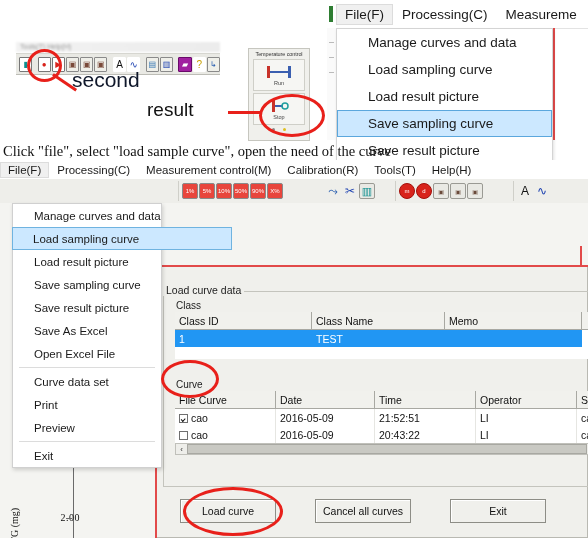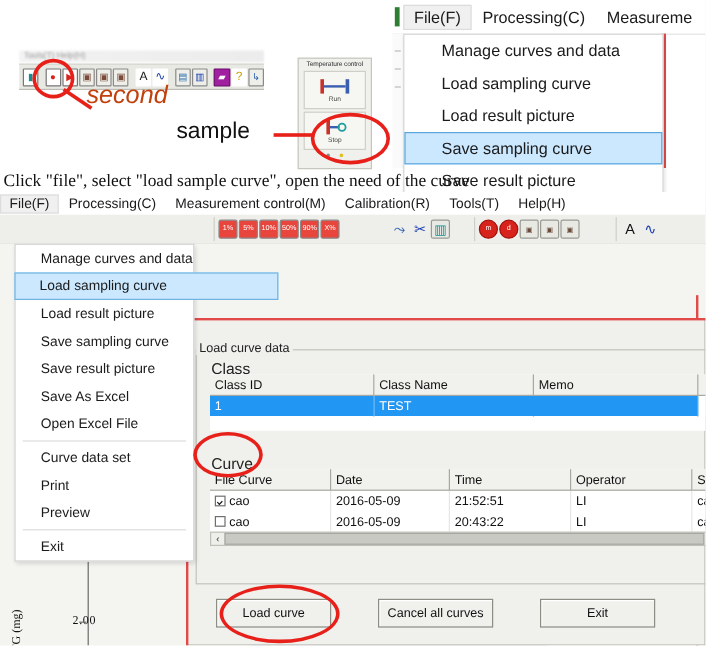--- a/index.html
+++ b/index.html
@@ -104,21 +104,21 @@
        border:1px solid #b9b9b2;box-sizing:border-box;z-index:20;}
   #dlg-title{height:22px;display:flex;align-items:center;padding-left:6px;gap:5px;}
   #dlg-title .t{font-size:11.5px;color:#1a1a1a;font-weight:bold;}
   #dlg-left-red{position:absolute;left:-1px;top:-1px;width:2px;height:275px;background:#e24a4a;}
   #dlg-top-red{position:absolute;left:-1px;top:-1px;width:435px;height:2px;background:#e24a4a;}
 
   .gbox{position:absolute;left:7px;top:25px;width:470px;height:196px;
         border:1px solid #c4c4bd;box-sizing:border-box;}
   .gbox-legend{position:absolute;left:7px;top:18px;background:#f0f0ec;padding:0 3px;
                font-size:10.5px;color:#222;}
-  .sublabel{position:absolute;font-size:13px;color:#222;}
+  .sublabel{position:absolute;font-size:10px;color:#222;}
 
   table.grid{position:absolute;border-collapse:collapse;background:#ffffff;
              font-size:10.5px;color:#111;table-layout:fixed;}
   table.grid th{background:#f1f1ed;border:1px solid #a8a8a2;border-top:none;border-left:none;
                 font-weight:normal;text-align:left;padding:1px 4px;height:15px;color:#111;}
   table.grid td{border-right:1px solid #e6e6e2;padding:1px 4px;height:15px;
                 white-space:nowrap;overflow:hidden;}
   table.grid tr.sel td{background:#2196f3;color:#ffffff;border-right-color:#2196f3;}
   .hscroll{position:absolute;height:12px;background:#eeeeea;border:1px solid #c0c0ba;
            box-sizing:border-box;display:flex;align-items:center;}
@@ -173,22 +173,22 @@
     <span class="tbi" style="background:#fff;color:#111;border-color:#fff;font-size:10px;">A</span>
     <span class="tbi" style="background:#fff;color:#1a3fb0;border-color:#fff;font-size:10px;">∿</span>
     <span class="tbsep"></span>
     <span class="tbi" style="background:#efefe9;color:#2a6fb0;border-color:#8a8a8a;">▤</span>
     <span class="tbi" style="background:#efefe9;color:#1a3fb0;border-color:#8a8a8a;">▥</span>
     <span class="tbsep"></span>
     <span class="tbi" style="background:#a020a0;color:#fff;border-color:#6a0a6a;">▰</span>
     <span class="tbi" style="background:#fff;color:#c8a000;border-color:#fff;font-size:10px;">?</span>
     <span class="tbi" style="background:#efefe9;color:#2a5fb0;border-color:#8a8a8a;">↳</span>
   </div>
-  <div class="lbl-second" style="position:absolute;left:60px;top:26px;font-size:21px;color:#c2410c;font-style:italic;">second</div>
-  <div id="lbl-first">sample</div>
+  <div class="lbl-second" style="position:absolute;left:60px;top:26px;font-size:21px;color:#0f172a;">second</div>
+  <div id="lbl-first">result</div>
 </div>
 
 <div class="abs" id="frag-temp">
   <div class="tc-title">Temperature control</div>
   <div class="tc-btn">
     <svg width="26" height="14" viewBox="0 0 26 14">
       <rect x="1" y="1" width="3" height="12" fill="#c8322a"></rect>
       <rect x="22" y="1" width="3" height="12" fill="#3a5fb0"></rect>
       <rect x="4" y="6" width="18" height="2" fill="#3a5fb0"></rect>
     </svg>

